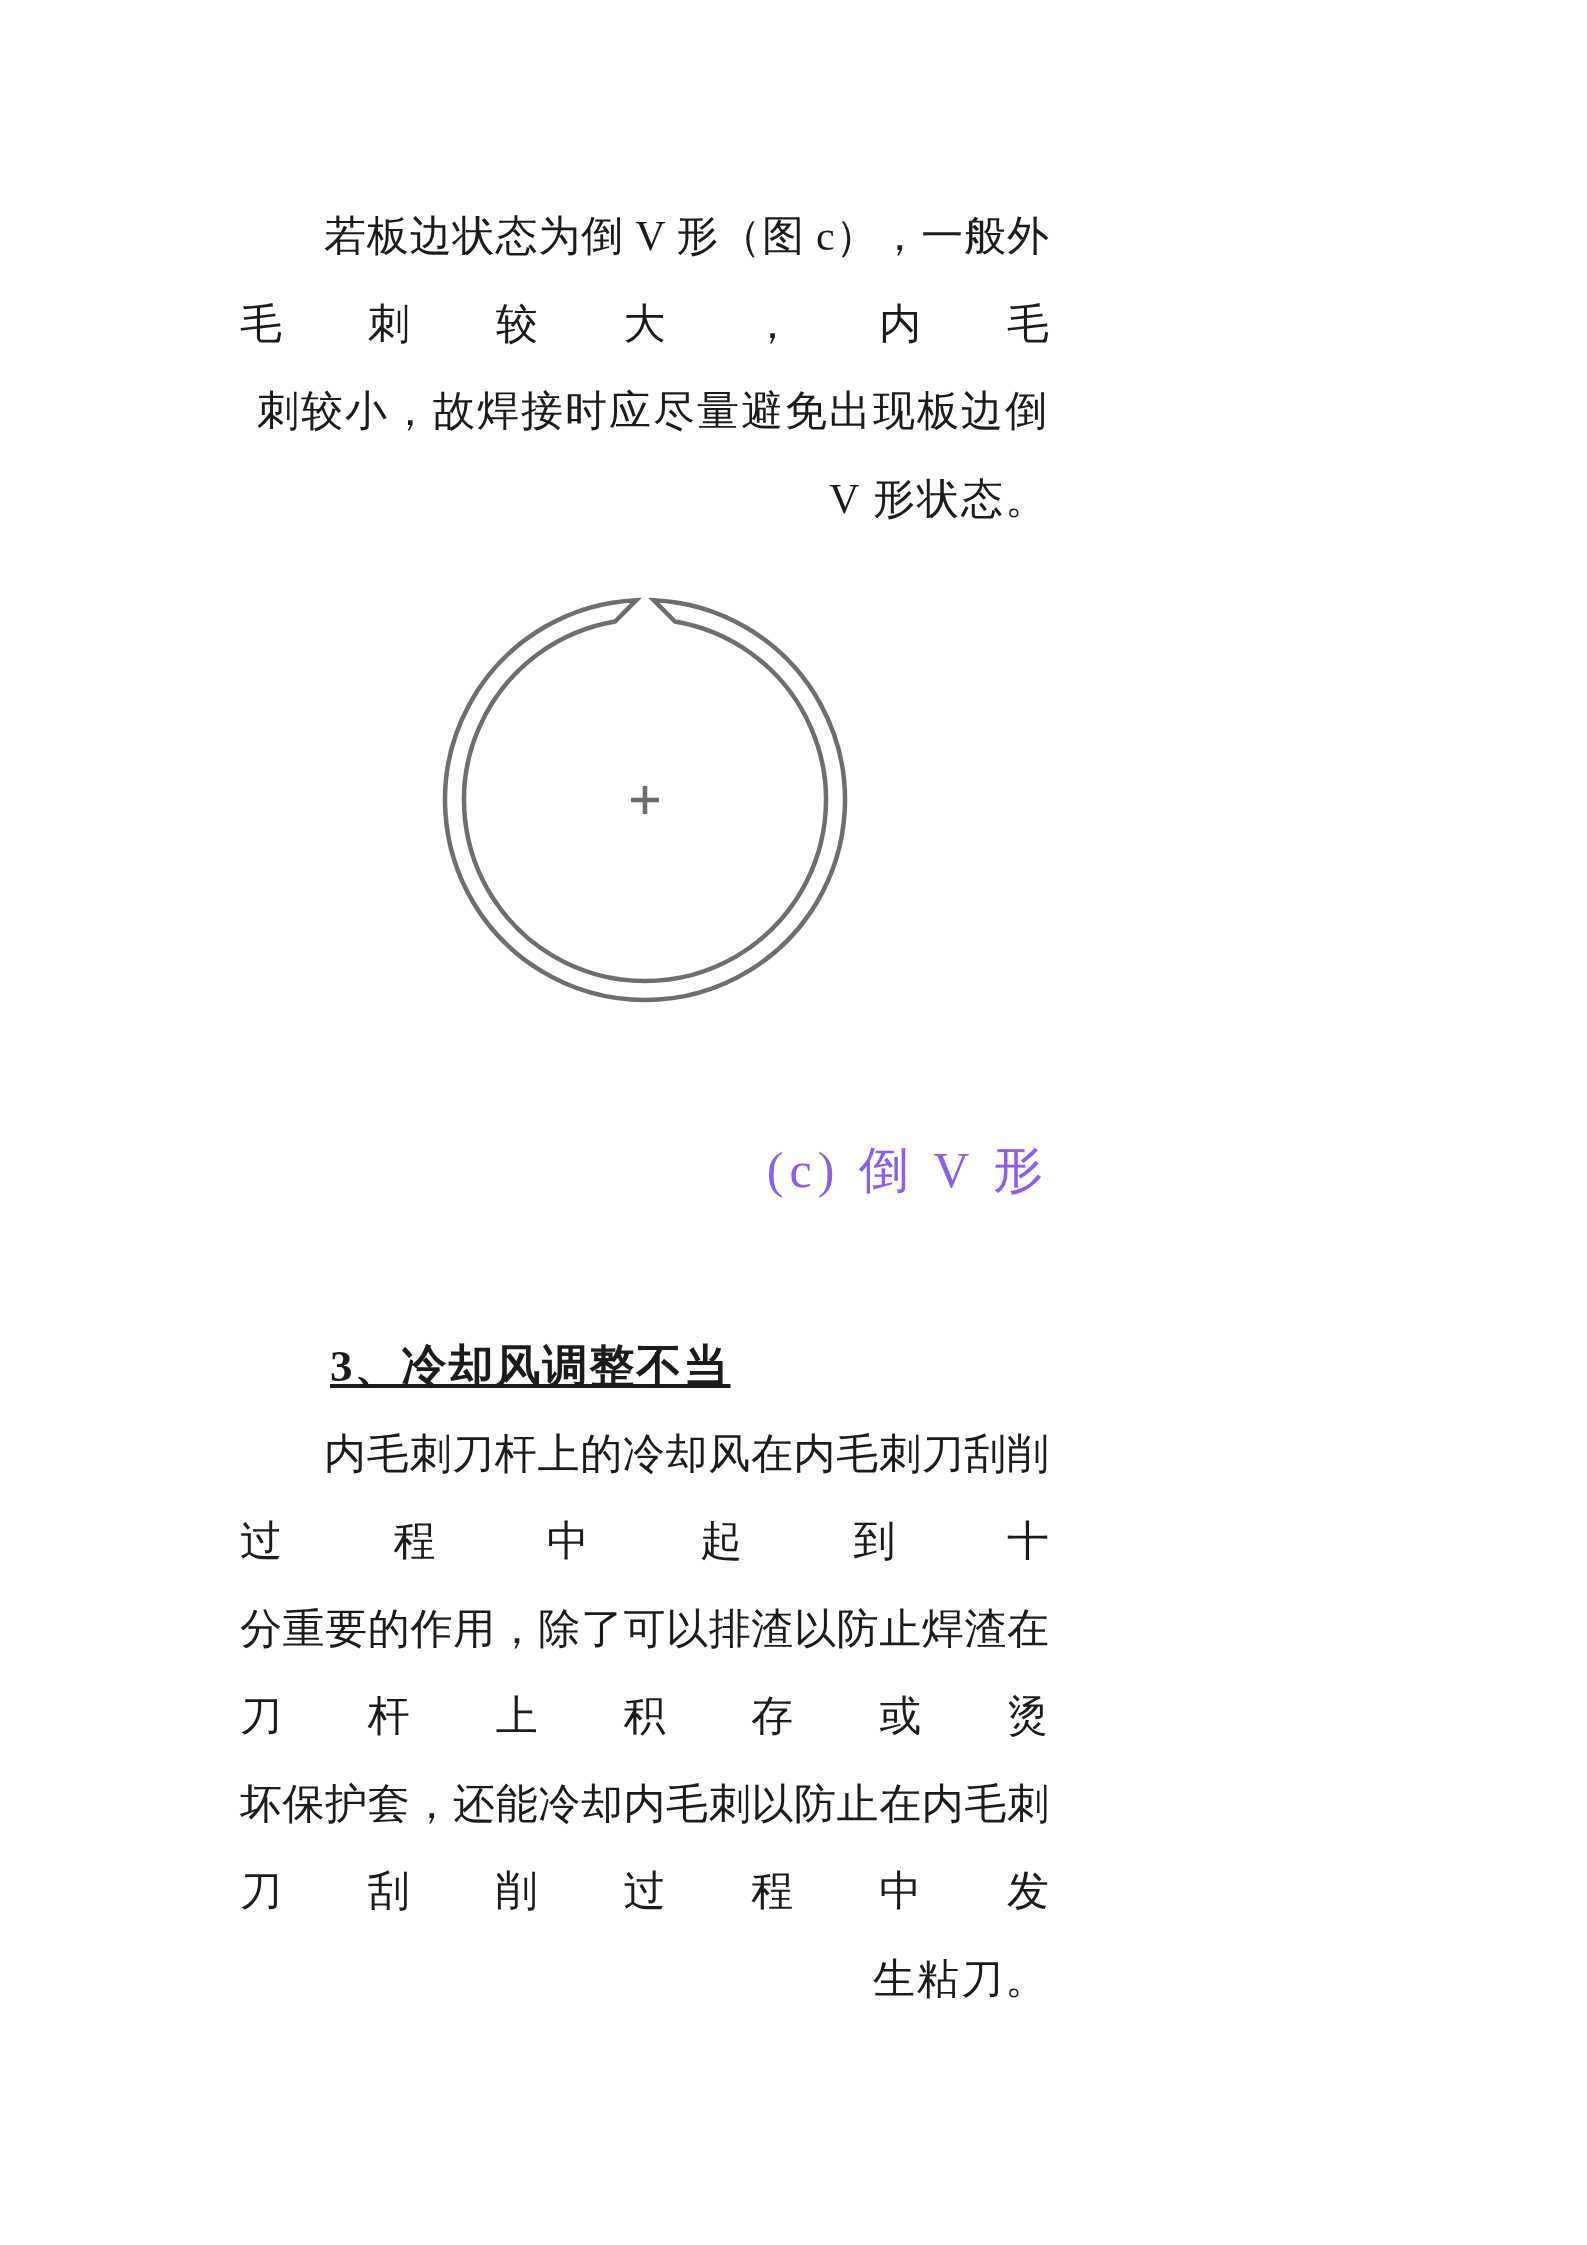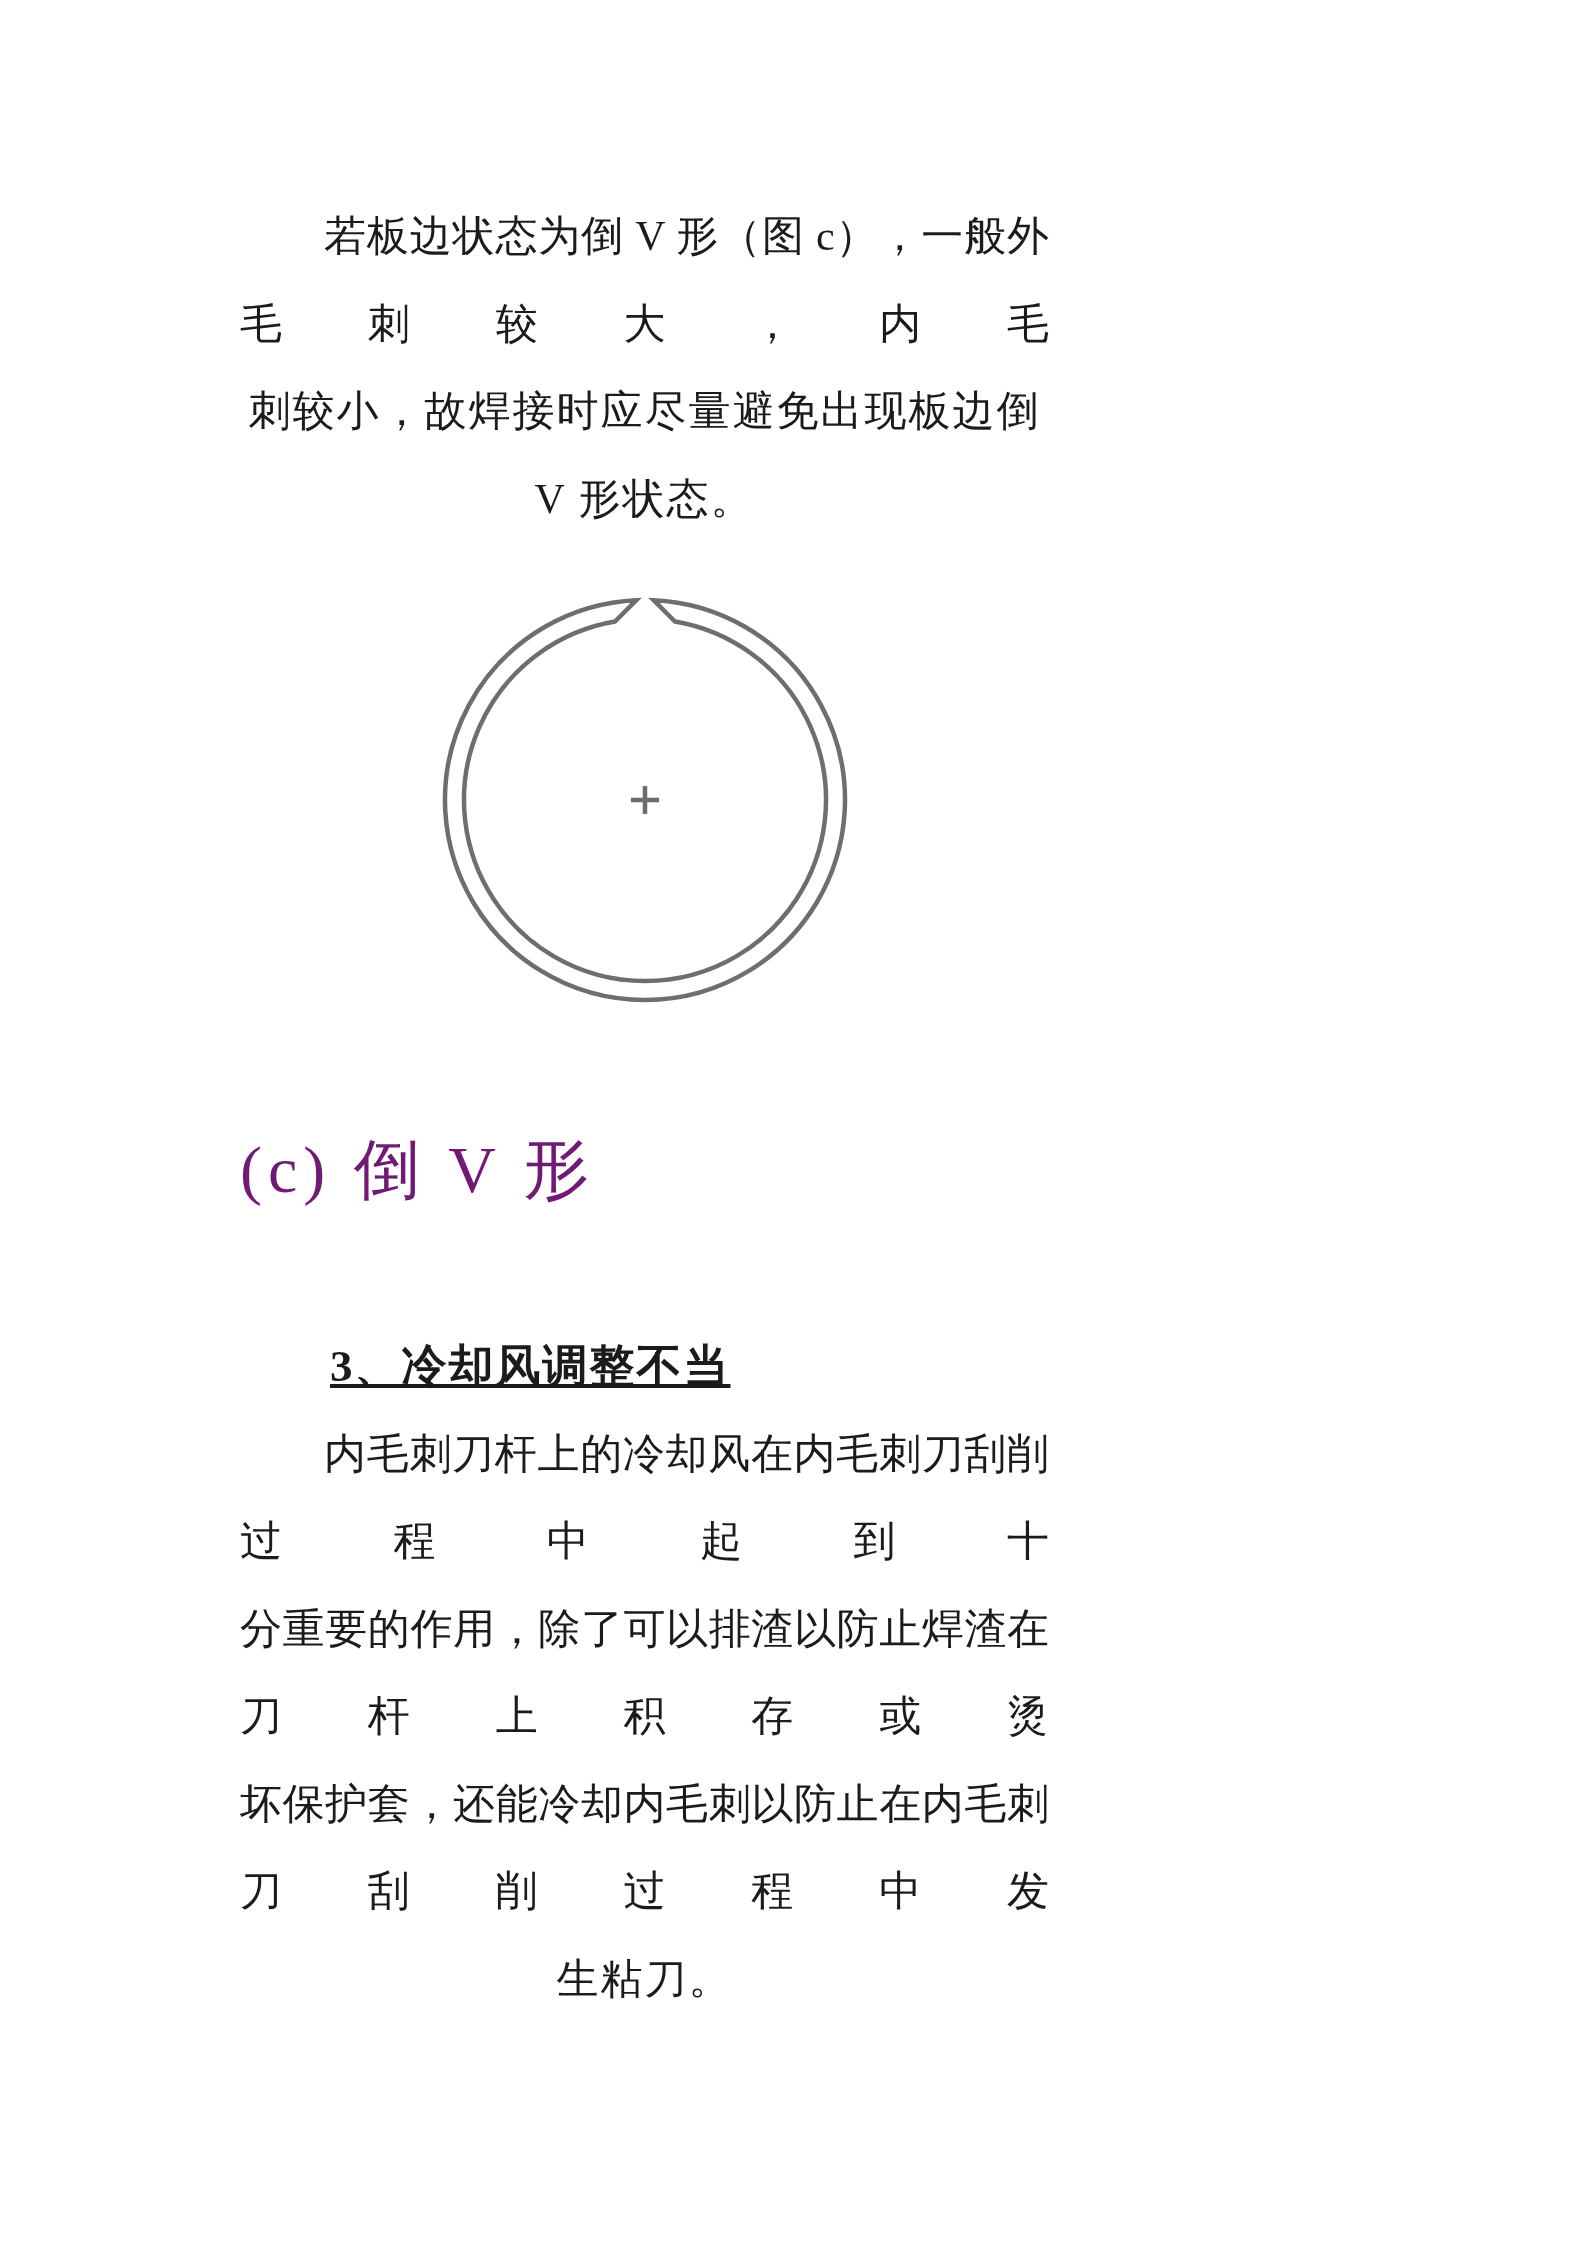--- a/index.html
+++ b/index.html
@@ -17,21 +17,21 @@
     color: #1b1b1b;
   }
   .content {
     box-sizing: border-box;
     padding: 193px 242px 0 240px;
   }
   .line {
     font-size: 42px;
     line-height: 87.5px;
     letter-spacing: 2px;
-    text-align: center;
+    text-align: right;
   }
   .line.just {
     letter-spacing: 0;
     text-align: justify;
     text-align-last: justify;
   }
   .line.first {
     text-indent: 2em;
   }
   .heading {
@@ -51,25 +51,25 @@
     display: block;
     margin: 47px auto 0 auto;
   }
   .ring, .cross {
     fill: none;
     stroke: #6e6e6e;
     stroke-width: 4.5;
   }
   .caption {
     margin-top: 120px;
-    font-size: 66px;
+    font-size: 50px;
     line-height: 80px;
     letter-spacing: 6px;
-    color: #701a75;
-    text-align: left;
+    color: #8b5cf6;
+    text-align: right;
   }
 </style>
 </head>
 <body>
 
 <div class="page">
   <div class="content">
 
     <div class="para">
       <div class="line just first">若板边状态为倒 V 形（图 c），一般外毛刺较大，内毛</div>

